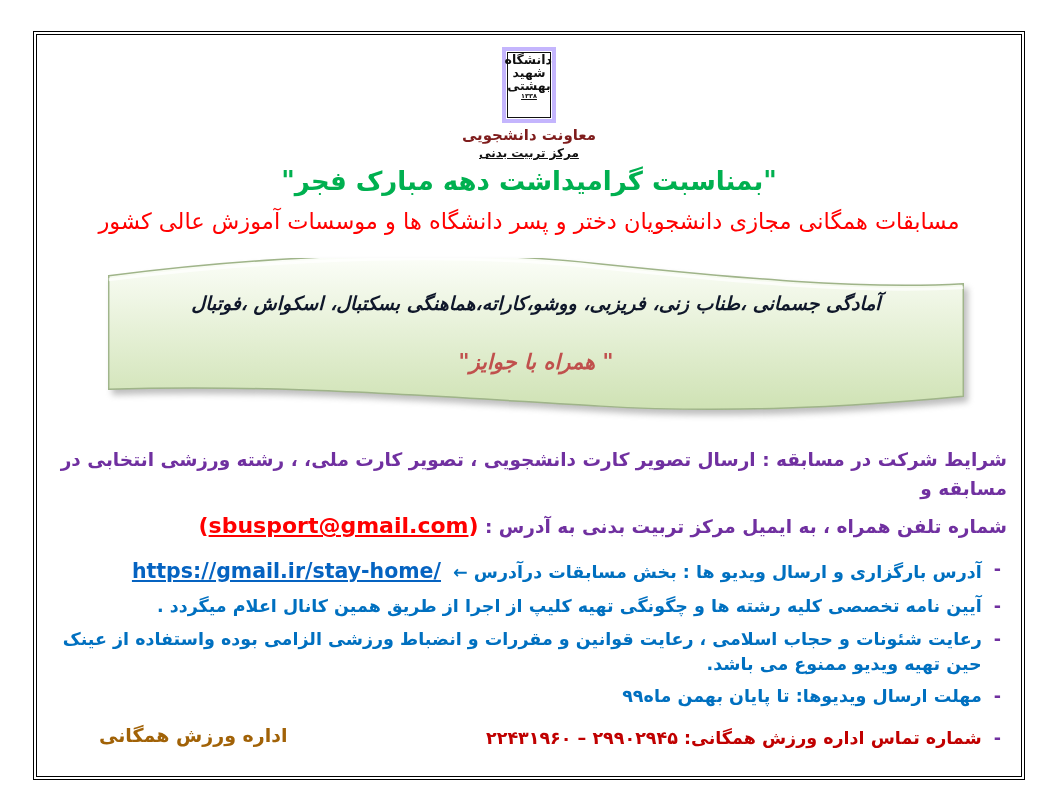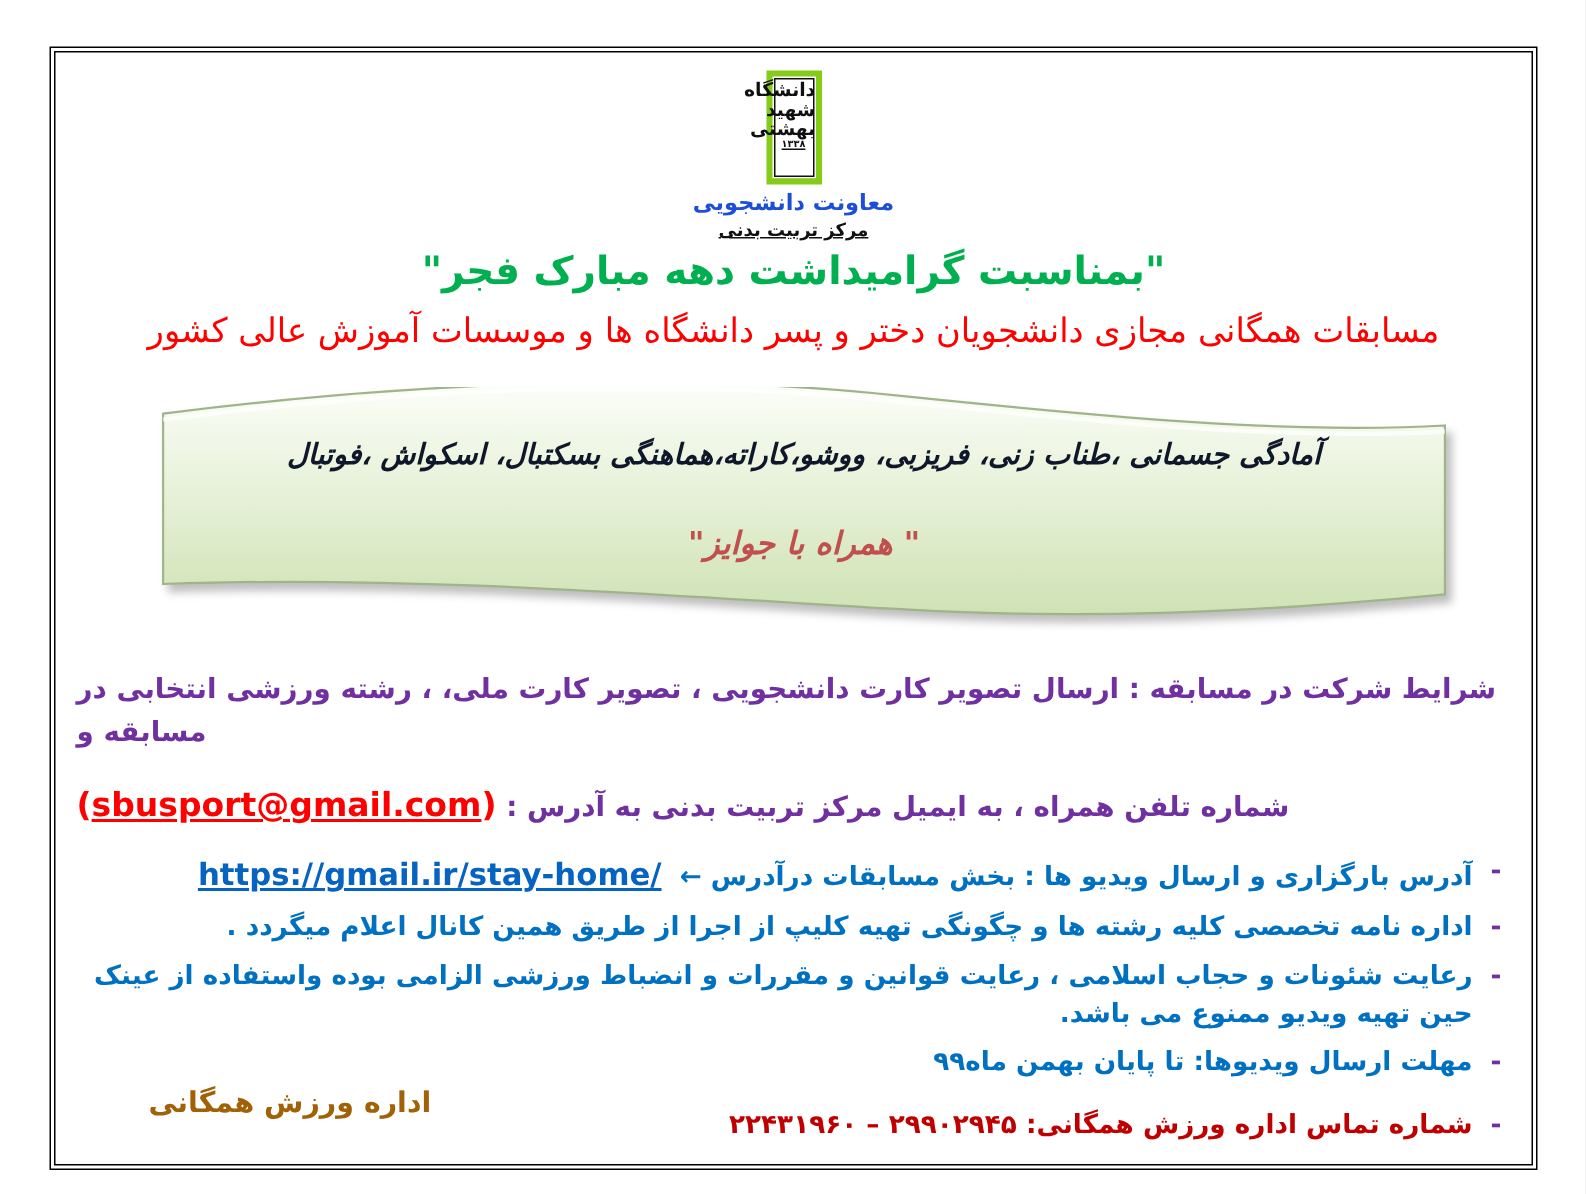--- a/index.html
+++ b/index.html
@@ -17,31 +17,31 @@
     left:33px; top:31px; right:32px; bottom:16px;
     border:4px double #000;
     box-sizing:border-box;
     direction:rtl;
     padding:8px 14px 6px 14px;
   }
   
   .logo-wrap{ text-align:center; direction:rtl; margin-top:4px; }
   .logo-box{
     display:inline-block;
-    width:37px; height:76px;
-    border:4px solid #84cc16;
+    width:54px; height:76px;
+    border:4px solid #c4b5fd;
     box-shadow:inset 0 0 0 1px #fff, inset 0 0 0 2px #101010;
     box-sizing:border-box;
     padding-top:3px;
     line-height:1.02;
     color:#101010;
   }
   .logo-word{ font-weight:bold; font-size:12.5px; letter-spacing:-1px; }
   .logo-year{ font-size:6.5px; font-weight:bold; margin-top:1px;text-decoration:underline; }
-  .dept{ font-weight:bold; font-size:15px; color:#1d4ed8; margin-top:3px; }
+  .dept{ font-weight:bold; font-size:15px; color:#7f1d1d; margin-top:3px; }
   .center-name{ font-weight:bold; font-size:12px; color:#111; margin-top:2px;text-decoration:underline; }
 
   .title-green{
     text-align:center;
     color:#00b050;
     font-weight:bold;
     font-size:26px;
     margin-top:6px;
   }
   .subtitle-red{
@@ -75,22 +75,22 @@
   }
   .banner-prizes{
     position:absolute; top:92px; right:0; left:0;
     text-align:center;
     color:#c0504d;
     font-weight:bold; font-style:italic;
     font-size:21px;
   }
 
   
-  .conditions{ margin-top:30px; color:#7030a0; font-weight:bold; font-size:18.5px; text-align:left; line-height:1.55;}
-  .cond-line2{ margin-top:18px; }
+  .conditions{ margin-top:30px; color:#7030a0; font-weight:bold; font-size:18.5px; text-align:right; line-height:1.55;}
+  .cond-line2{ margin-top:6px; }
   .email-wrap{ color:#ff0000; font-size:22px; font-weight:bold; white-space:nowrap; }
   .email-link{ color:#ff0000; text-decoration:underline; cursor:pointer; }
 
   
   .bullets{ margin-top:14px; }
   .bullet{
     display:flex; direction:rtl; align-items:flex-start;
     gap:12px;
     margin:0 6px 7px 0;
     font-weight:bold; font-size:17.5px; color:#0070c0;
@@ -163,21 +163,21 @@
     <div class="bullets">
       <div class="bullet">
         <span class="dash">-</span>
         <span class="btext">
           <span>آدرس بارگزاری و ارسال ویدیو ها : بخش مسابقات درآدرس  ←</span>
           <bdi class="url-link">https://gmail.ir/stay-home/</bdi>
         </span>
       </div>
       <div class="bullet">
         <span class="dash">-</span>
-        <span class="btext">اداره نامه تخصصی کلیه رشته ها و چگونگی تهیه کلیپ از اجرا از طریق همین کانال اعلام میگردد .</span>
+        <span class="btext">آیین نامه تخصصی کلیه رشته ها و چگونگی تهیه کلیپ از اجرا از طریق همین کانال اعلام میگردد .</span>
       </div>
       <div class="bullet">
         <span class="dash">-</span>
         <span class="btext">رعایت شئونات و حجاب اسلامی ، رعایت قوانین و مقررات و انضباط ورزشی الزامی بوده واستفاده از عینک حین تهیه ویدیو ممنوع می باشد.</span>
       </div>
       <div class="bullet">
         <span class="dash">-</span>
         <span class="btext">مهلت ارسال ویدیوها: تا پایان بهمن ماه۹۹</span>
       </div>
       <div class="bullet red">

